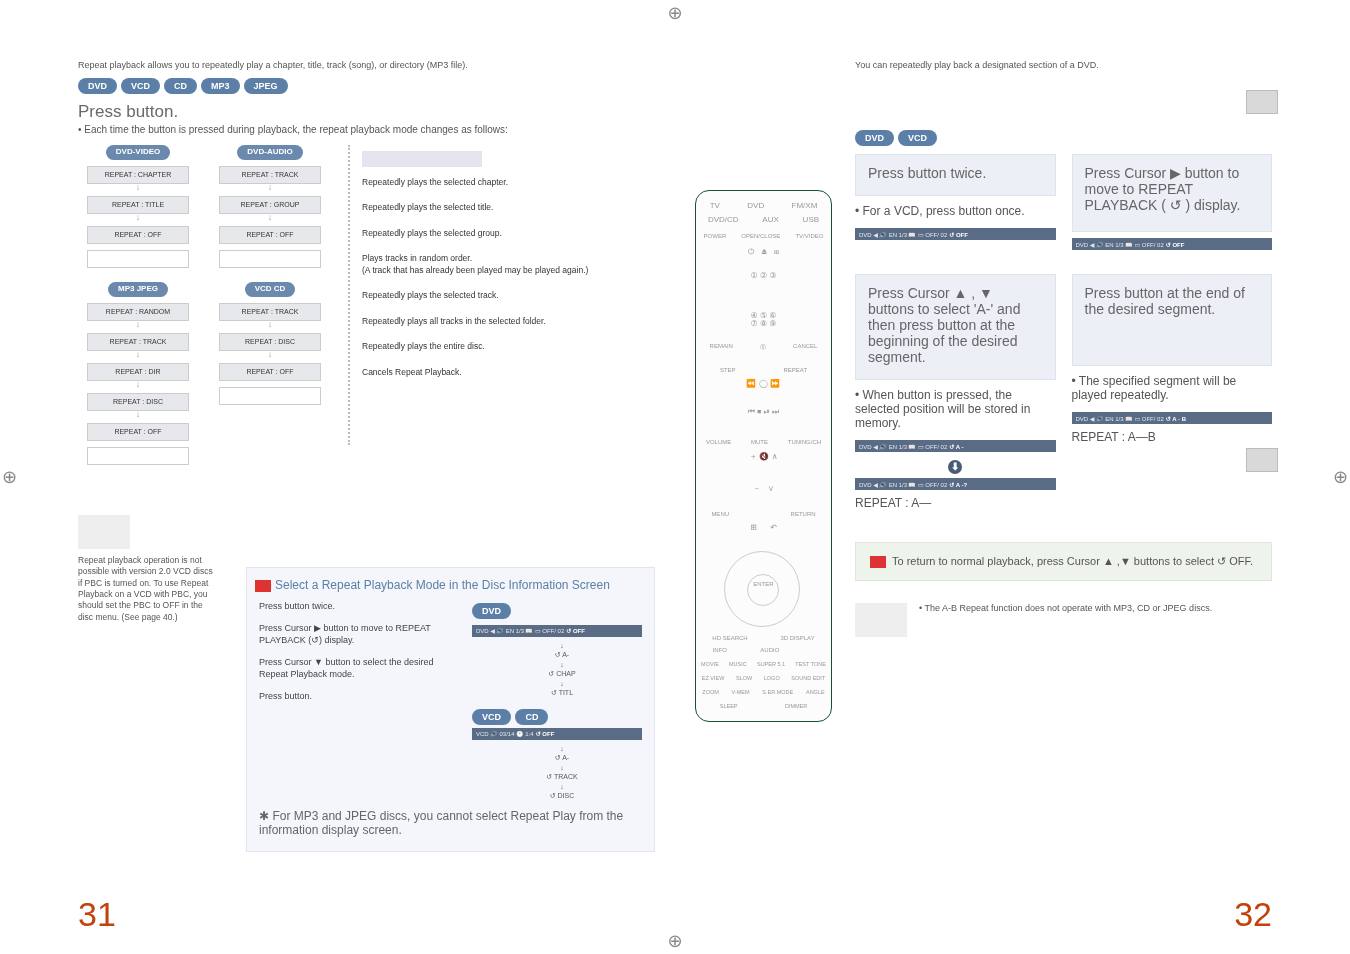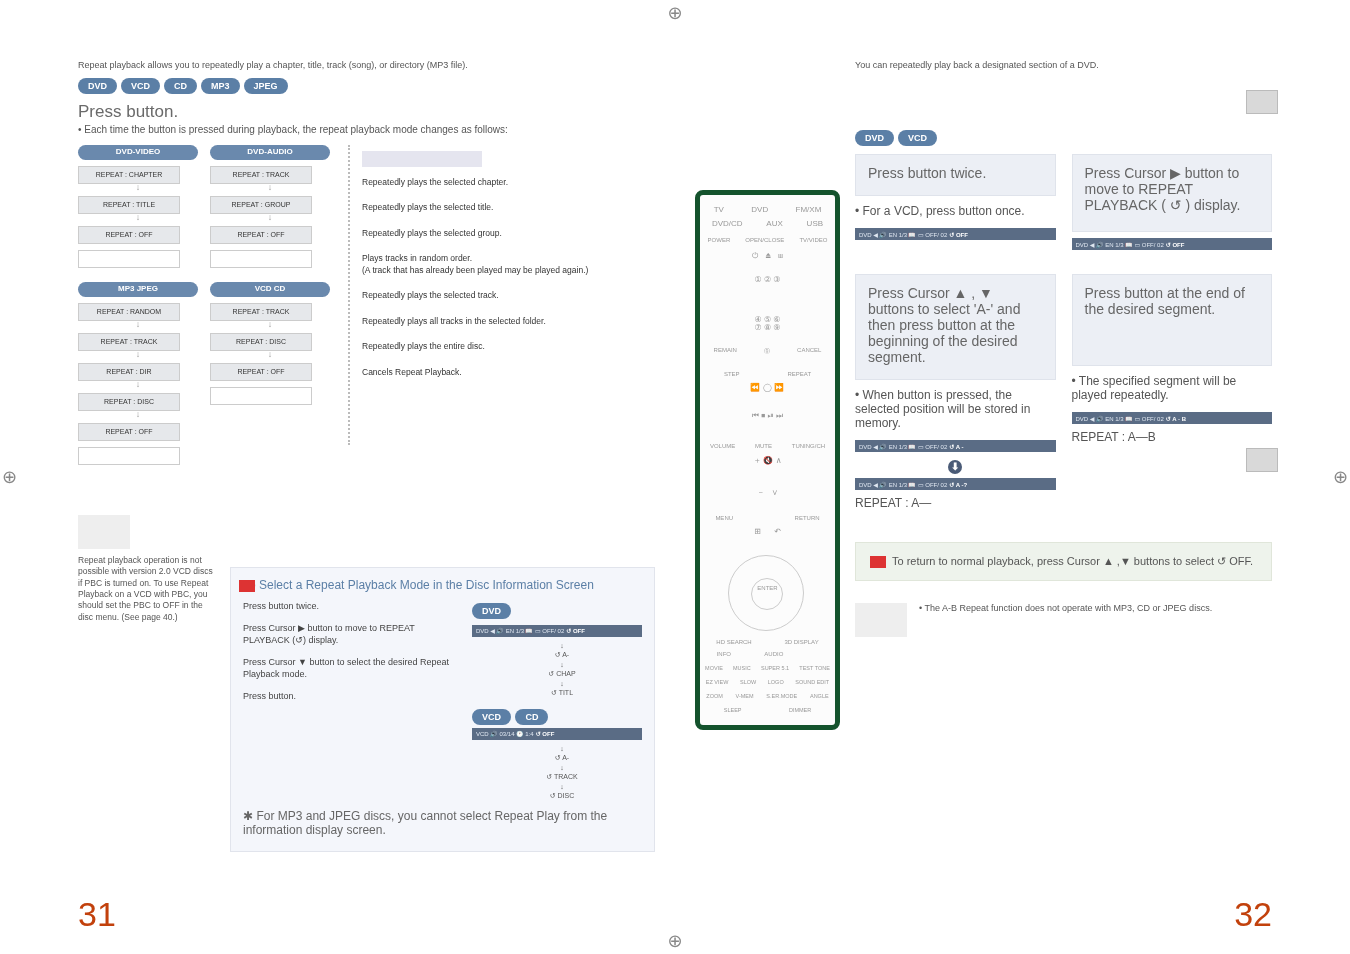--- a/index.html
+++ b/index.html
@@ -12,45 +12,45 @@
 .spread{position:absolute;left:78px;top:60px;right:78px;bottom:40px;display:flex;gap:40px}
 .leftpage,.rightpage{flex:1;position:relative}
 .intro{font-size:9px;color:#555;margin-bottom:8px}
 .thumb-col{position:absolute;right:-6px;top:30px;width:30px;height:22px;background:#d9d9d9;border:1px solid #bbb}
 .thumb-col2{position:absolute;right:-6px;top:388px;width:30px;height:22px;background:#d9d9d9;border:1px solid #bbb}
 .pills{display:flex;gap:4px;margin:6px 0 8px}
 .pill{background:#5b7fa6;color:#fff;font-size:9px;padding:3px 10px;border-radius:10px;font-weight:bold}
 .p-title{font-size:17px;color:#6a6a6a;margin:4px 0 2px}
 .p-sub{font-size:10px;color:#555;margin-bottom:10px}
 .diagram-area{display:flex;gap:12px;align-items:flex-start}
-.flow-col{width:120px;display:flex;flex-direction:column;}
+.flow-col{width:120px;display:flex;flex-direction:column;align-items:center}
 .flow-pill{background:#6a89ad;color:#fff;font-size:8px;padding:3px 10px;border-radius:10px;font-weight:bold;text-align:center;line-height:1.1}
 .flow-box{width:100px;height:16px;background:#e6e8eb;font-size:7px;display:flex;align-items:center;justify-content:center;border:1px solid #ccc;margin-top:6px}
 .flow-arrow-dot{height:6px;display:flex;align-items:center;justify-content:center;color:#999;font-size:9px}
 .empty-box{width:100px;height:16px;background:#fff;border:1px solid #ccc;margin-top:6px}
 .desc-col{flex:1;font-size:8.5px}
 .desc-col .blank{background:#e5e5ef;width:120px;height:16px;margin:6px 0 10px}
 .desc-item{margin:0 0 14px;line-height:1.35}
-.note-box{display:flex;gap:12px;margin-top:50px}
+.note-box{display:flex;gap:28px;margin-top:50px}
 .note-icon{width:52px;height:34px;background:#eee}
 .note-text{font-size:8.5px;color:#555;width:140px;line-height:1.35}
 .info-panel{flex:1;background:#f4f6fb;border:1px solid #e1e4ec;margin-top:52px;padding:10px 12px 14px;box-sizing:border-box}
 .info-title{font-size:12px;color:#5b7fa6;margin-bottom:8px;position:relative}
 .info-title .redbar{position:absolute;left:-4px;top:2px;width:16px;height:12px;background:#d33}
 .step{font-size:9px;color:#444;margin:0 0 4px;line-height:1.35}
 .small{font-size:12px;color:#666}
 .osd-bar{height:12px;background:#5a6c85;margin:4px 0;font-size:6px;color:#dfe7f1;display:flex;align-items:center;padding:0 4px;gap:2px}
 .osd-label{color:#fff;font-weight:bold;font-size:6px}
 .osd-cycle{display:flex;flex-direction:column;align-items:center;font-size:7px;color:#555;margin-left:10px}
 .osd-cycle span{margin:1px 0}
 .pagenum{position:absolute;font-size:34px;color:#c2410c;font-weight:300}
 .pagenum.left{left:0;bottom:-20px}
 .pagenum.right{right:0;bottom:-20px}
 
-.remote{position:absolute;left:0;top:130px;width:135px;height:530px;border:5px solid #14532d;border-radius:8px;background:#fcfcfc}
+.remote{position:absolute;left:0;top:130px;width:135px;height:530px;border:1px solid #14532d;border-radius:14px;background:#fcfcfc}
 .remote .dpad{position:absolute;left:28px;top:360px;width:74px;height:74px;border:1px solid #ccc;border-radius:50%}
 .remote .dpad::after{content:"";position:absolute;left:22px;top:22px;width:30px;height:30px;border:1px solid #ccc;border-radius:50%}
 .remote .btnrow{position:absolute;width:100%;display:flex;justify-content:space-around;font-size:8px;color:#999}
 .steps-area{margin-left:160px;margin-top:60px}
 .step-card{background:#eceff5;padding:10px 12px;margin-bottom:6px;font-size:11px;color:#555;border:1px solid #dfe3eb}
 .step-card .big{font-size:14px;color:#666;margin-bottom:4px}
 .step-sub{font-size:12px;color:#555;padding:2px 0 6px}
 .two-col{display:flex;gap:16px}
 .col{flex:1}
 .ibadge{display:inline-block;width:14px;height:14px;border-radius:50%;background:#4a5b77;color:#fff;font-size:10px;text-align:center;line-height:14px;font-weight:bold}

